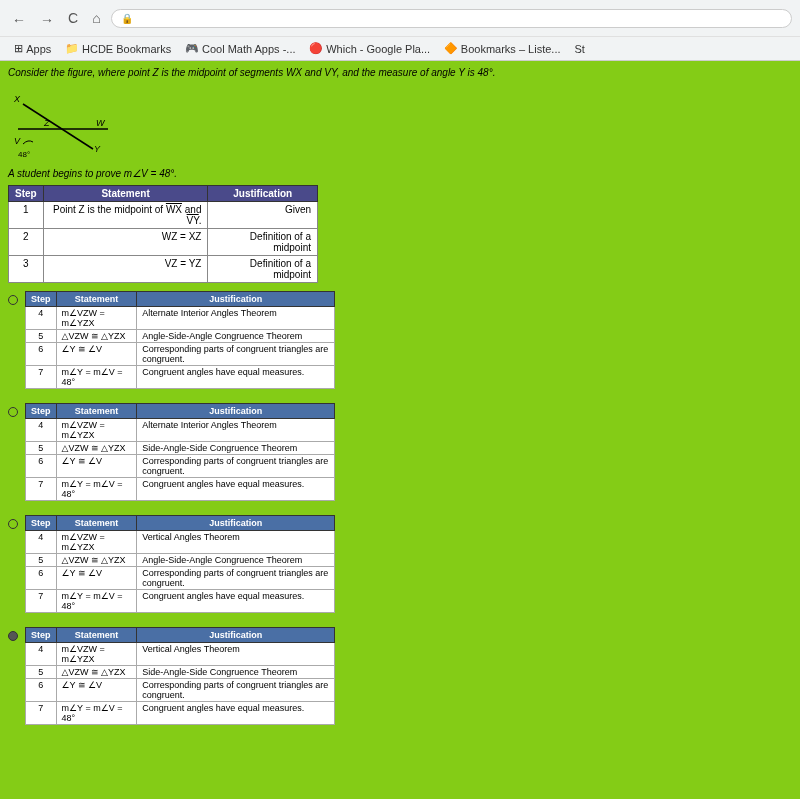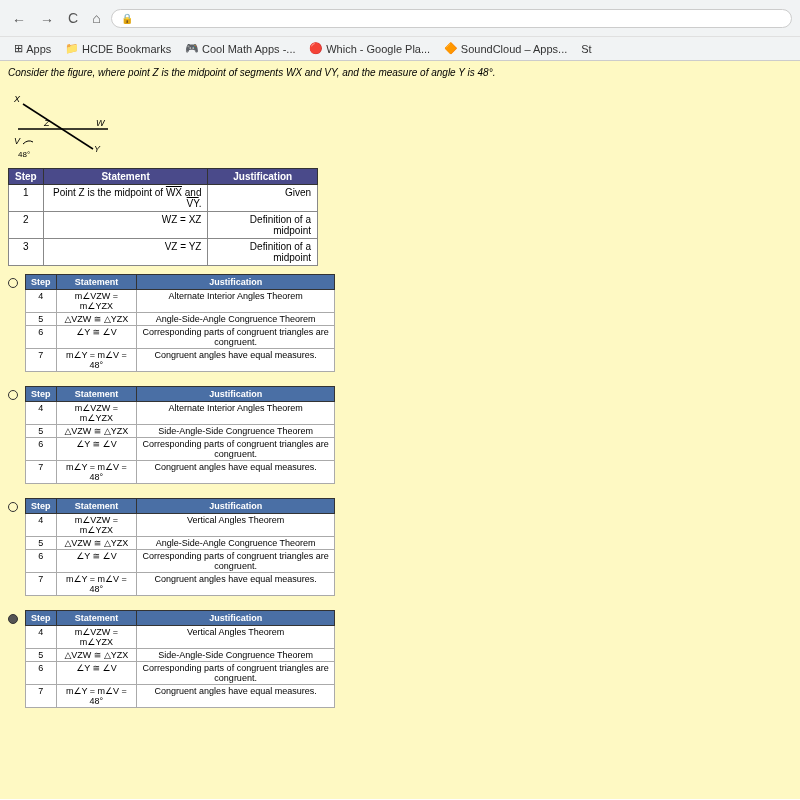--- a/index.html
+++ b/index.html
@@ -84,21 +84,21 @@
       font-size: 11px;
       color: #333;
     }
 
     .bookmark-icon {
       font-size: 11px;
     }
 
     
     .page-content {
-      background: #fef9c3;
+      background: #84cc16;
       padding: 6px 8px;
       height: calc(800px - 62px);
       overflow-y: auto;
     }
 
     .problem-text {
       font-size: 10px;
       color: #000;
       margin-bottom: 6px;
       font-style: italic;
@@ -173,21 +173,20 @@
       border: 1px solid #333;
       font-weight: bold;
       font-size: 9px;
     }
 
     .answer-table td {
       border: 1px solid #aaa;
       padding: 1px 5px;
       vertical-align: top;
       background: white;
-      text-align: center;
     }
 
     .answer-table td:first-child {
       text-align: center;
       width: 25px;
     }
 
     .radio-circle {
       display: inline-block;
       width: 10px;
@@ -239,21 +238,21 @@
     <div class="bookmark-item">
       <span class="bookmark-icon">🎮</span>
       <span>Cool Math Apps -...</span>
     </div>
     <div class="bookmark-item">
       <span class="bookmark-icon">🔴</span>
       <span>Which - Google Pla...</span>
     </div>
     <div class="bookmark-item">
       <span class="bookmark-icon">🔶</span>
-      <span>SoundCloud – Apps...</span>
+      <span>Bookmarks – Liste...</span>
     </div>
     <div class="bookmark-item">
       <span>St</span>
     </div>
   </div>
 </div>
 
 <div class="page-content">
 
   <p class="problem-text">Consider the figure, where point Z is the midpoint of segments WX and VY, and the measure of angle Y is 48°.</p>
@@ -270,20 +269,21 @@
       <text x="88" y="42" font-size="9" font-style="italic">W</text>
       <text x="86" y="68" font-size="9" font-style="italic">Y</text>
       <text x="6" y="60" font-size="9" font-style="italic">V</text>
 
       <text x="10" y="73" font-size="8">48°</text>
 
       <path d="M 15,60 Q 20,55 25,58" stroke="black" stroke-width="1" fill="none"></path>
     </svg>
   </div>
 
+  <p class="student-proves">A student begins to prove m∠V = 48°.</p>
 
   <table class="proof-table">
     <thead>
       <tr>
         <th>Step</th>
         <th>Statement</th>
         <th>Justification</th>
       </tr>
     </thead>
     <tbody>

